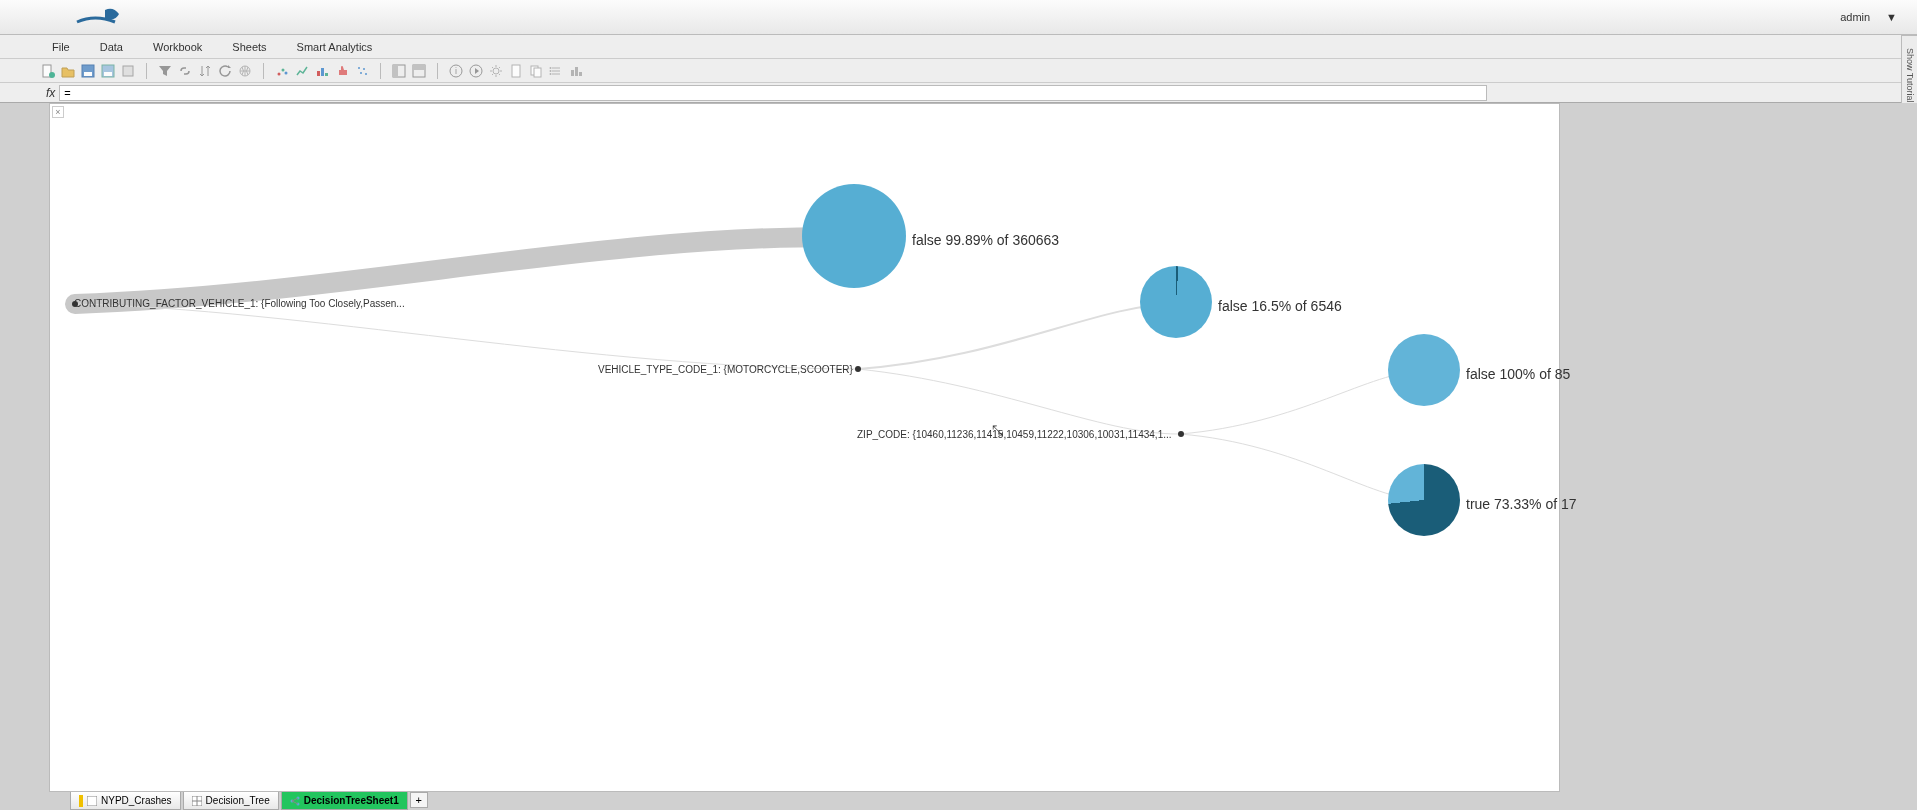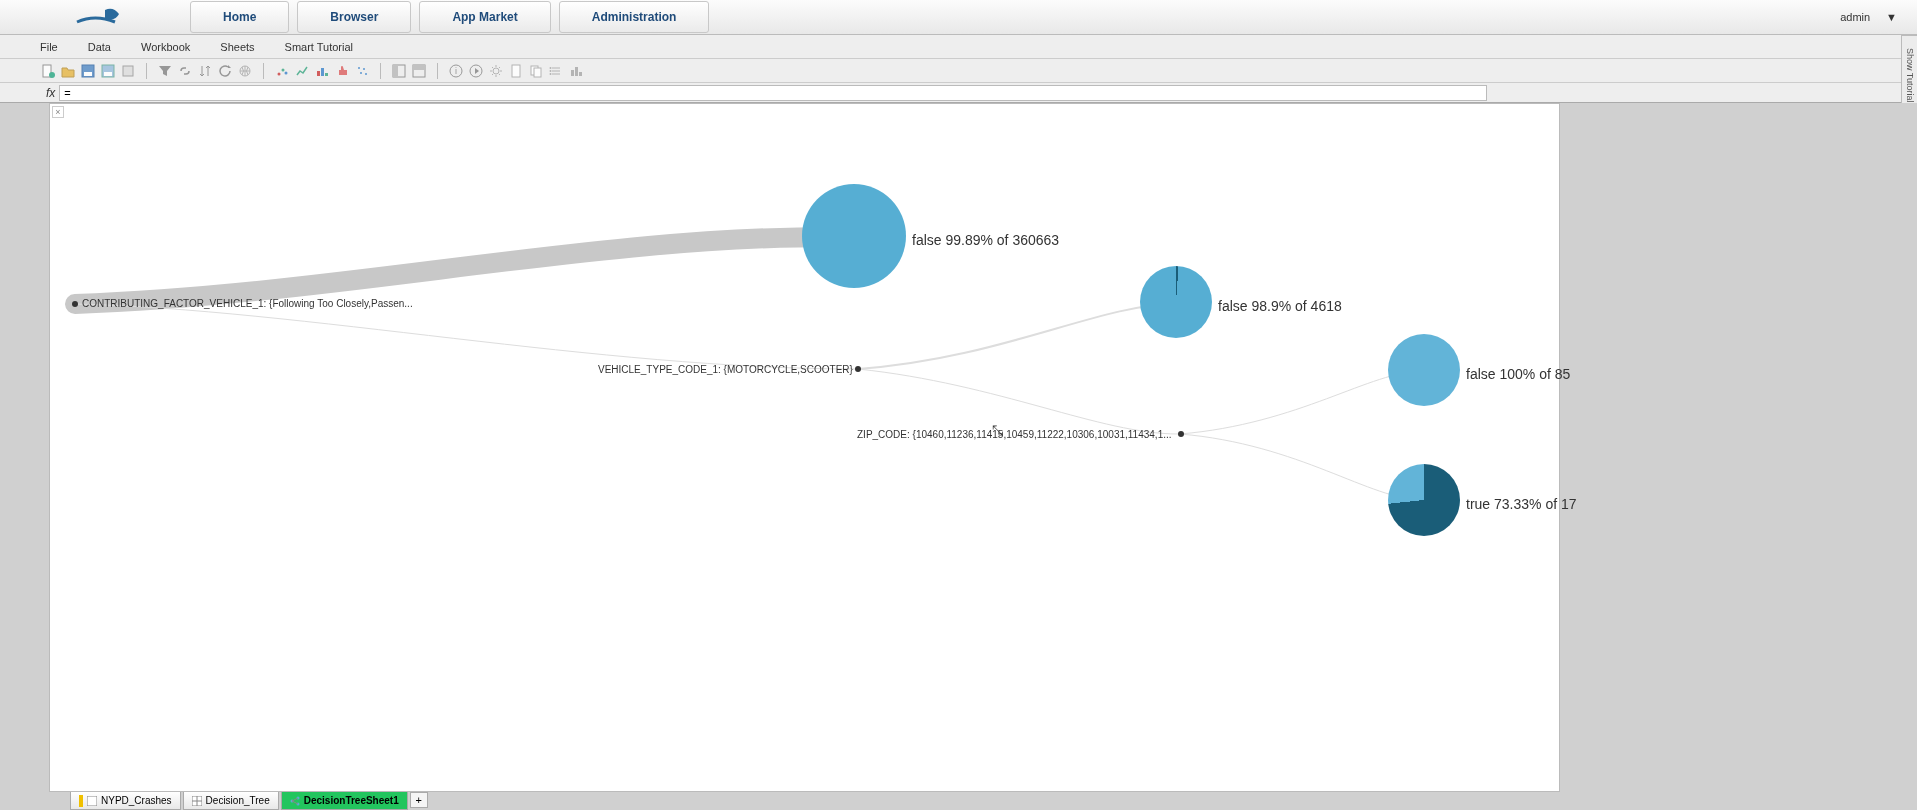--- a/index.html
+++ b/index.html
@@ -71,21 +71,21 @@
   align-items: center;
   justify-content: center;
   color: #555;
 }
 .menubar {
   height: 24px;
   background: #eeeeee;
   border-bottom: 1px solid #ccc;
   display: flex;
   align-items: center;
-  padding-left: 40px;
+  padding-left: 52px;
   gap: 30px;
   font-size: 11px;
 }
 .menubar span { cursor: pointer; color: #333; }
 .toolbar {
   height: 24px;
   background: #eeeeee;
   border-bottom: 1px solid #ccc;
   display: flex;
   align-items: center;
@@ -236,40 +236,34 @@
 </head>
 <body>
 
 <div class="header">
   <div class="logo">
     <svg width="50" height="26" viewBox="0 0 50 26">
       <path d="M2 18 Q20 10 40 18" stroke="#2a6a9c" stroke-width="3" fill="none"></path>
       <path d="M30 6 Q38 2 44 10 Q40 18 30 14 Z" fill="#2a6a9c"></path>
     </svg>
   </div>
-  <div class="nav-tabs">
-    <div class="nav-tab">Home</div>
-    <div class="nav-tab">Browser</div>
-    <div class="nav-tab">App Market</div>
-    <div class="nav-tab">Administration</div>
-  </div>
   <div class="user-menu">
     <span>admin</span>
     <span>▼</span>
   </div>
 </div>
 
 <div class="tutorial-tab">Show Tutorial</div>
 
 <div class="menubar">
   <span>File</span>
   <span>Data</span>
   <span>Workbook</span>
   <span>Sheets</span>
-  <span>Smart Tutorial</span>
+  <span>Smart Analytics</span>
 </div>
 
 <div class="toolbar">
   <span class="tb-icon">
       <svg width="14" height="14">
         <rect x="2" y="1" width="8" height="12" fill="#fff" stroke="#888"></rect>
         <circle cx="11" cy="11" r="3" fill="#3a8"></circle>
       </svg>
     </span>
   <span class="tb-icon">
@@ -433,33 +427,33 @@
       <path d="M808 265 C950 255, 1050 200, 1125 200" stroke="#ddd" stroke-width="2" fill="none"></path>
 
       <path d="M808 265 C950 280, 1050 330, 1128 330" stroke="#ddd" stroke-width="1" fill="none"></path>
 
       <path d="M1130 330 C1250 320, 1320 267, 1373 267" stroke="#ddd" stroke-width="1" fill="none"></path>
 
       <path d="M1130 330 C1250 340, 1320 396, 1373 396" stroke="#ddd" stroke-width="1" fill="none"></path>
     </svg>
 
     <div class="node-dot" style="left:22px;top:197px"></div>
-    <div class="node-label" style="left:32px;top:194px">CONTRIBUTING_FACTOR_VEHICLE_1: {Following Too Closely,Passen...</div>
+    <div class="node-label" style="left:24px;top:194px">CONTRIBUTING_FACTOR_VEHICLE_1: {Following Too Closely,Passen...</div>
 
     <div class="node-label" style="left:548px;top:260px">VEHICLE_TYPE_CODE_1: {MOTORCYCLE,SCOOTER}</div>
     <div class="node-dot" style="left:805px;top:262px"></div>
 
     <div class="node-label" style="left:807px;top:325px">ZIP_CODE: {10460,11236,11415,10459,11222,10306,10031,11434,1...</div>
     <div class="node-dot" style="left:1128px;top:327px"></div>
 
     <div class="pie" style="left:752px;top:80px;width:104px;height:104px;background:conic-gradient(#1a5d78 0 0.4deg,#56aed3 0.4deg 360deg);"></div>
     <div class="pie-label" style="left:862px;top:128px">false 99.89% of 360663</div>
 
     <div class="pie" style="left:1090px;top:162px;width:72px;height:72px;background:conic-gradient(#1a5d78 0 4deg,#56aed3 4deg 360deg);"></div>
-    <div class="pie-label" style="left:1168px;top:194px">false 98.9% of 4618</div>
+    <div class="pie-label" style="left:1168px;top:194px">false 16.5% of 6546</div>
 
     <div class="pie" style="left:1338px;top:230px;width:72px;height:72px;background:#62b4d8;"></div>
     <div class="pie-label" style="left:1416px;top:262px">false 100% of 85</div>
 
     <div class="pie" style="left:1338px;top:360px;width:72px;height:72px;background:conic-gradient(#1a5d78 0 264deg,#62b4d8 264deg 360deg);"></div>
     <div class="pie-label" style="left:1416px;top:392px">true 73.33% of 17</div>
 
     <div style="position:absolute;left:942px;top:318px;font-size:14px;color:#333;">⤡</div>
   </div>
 

